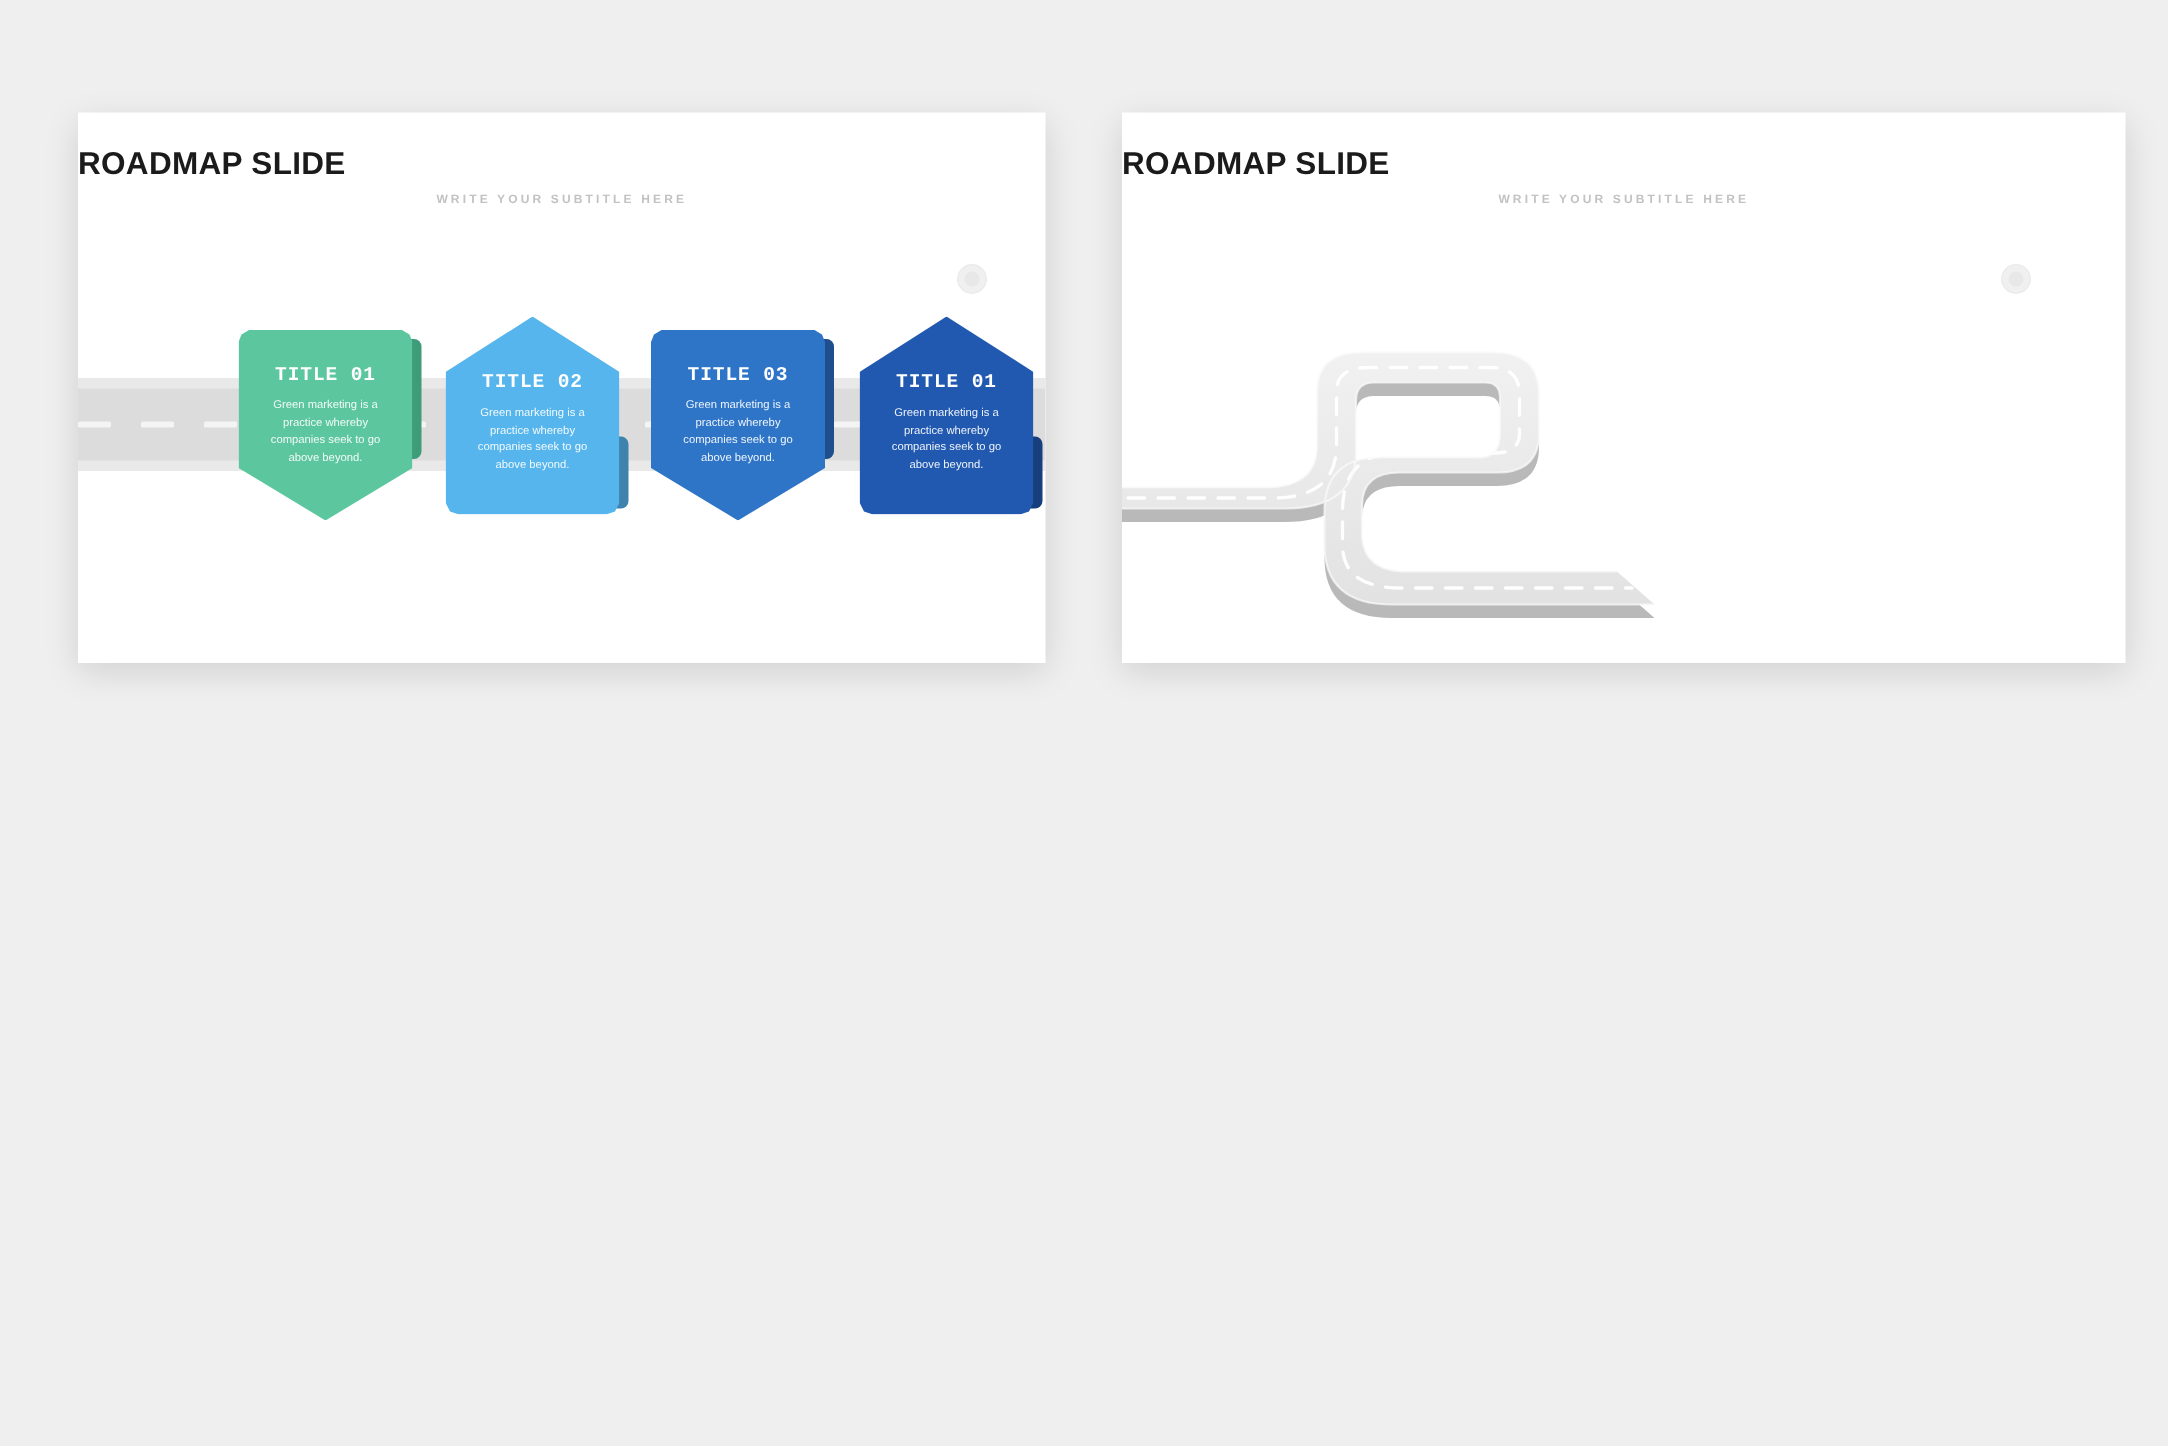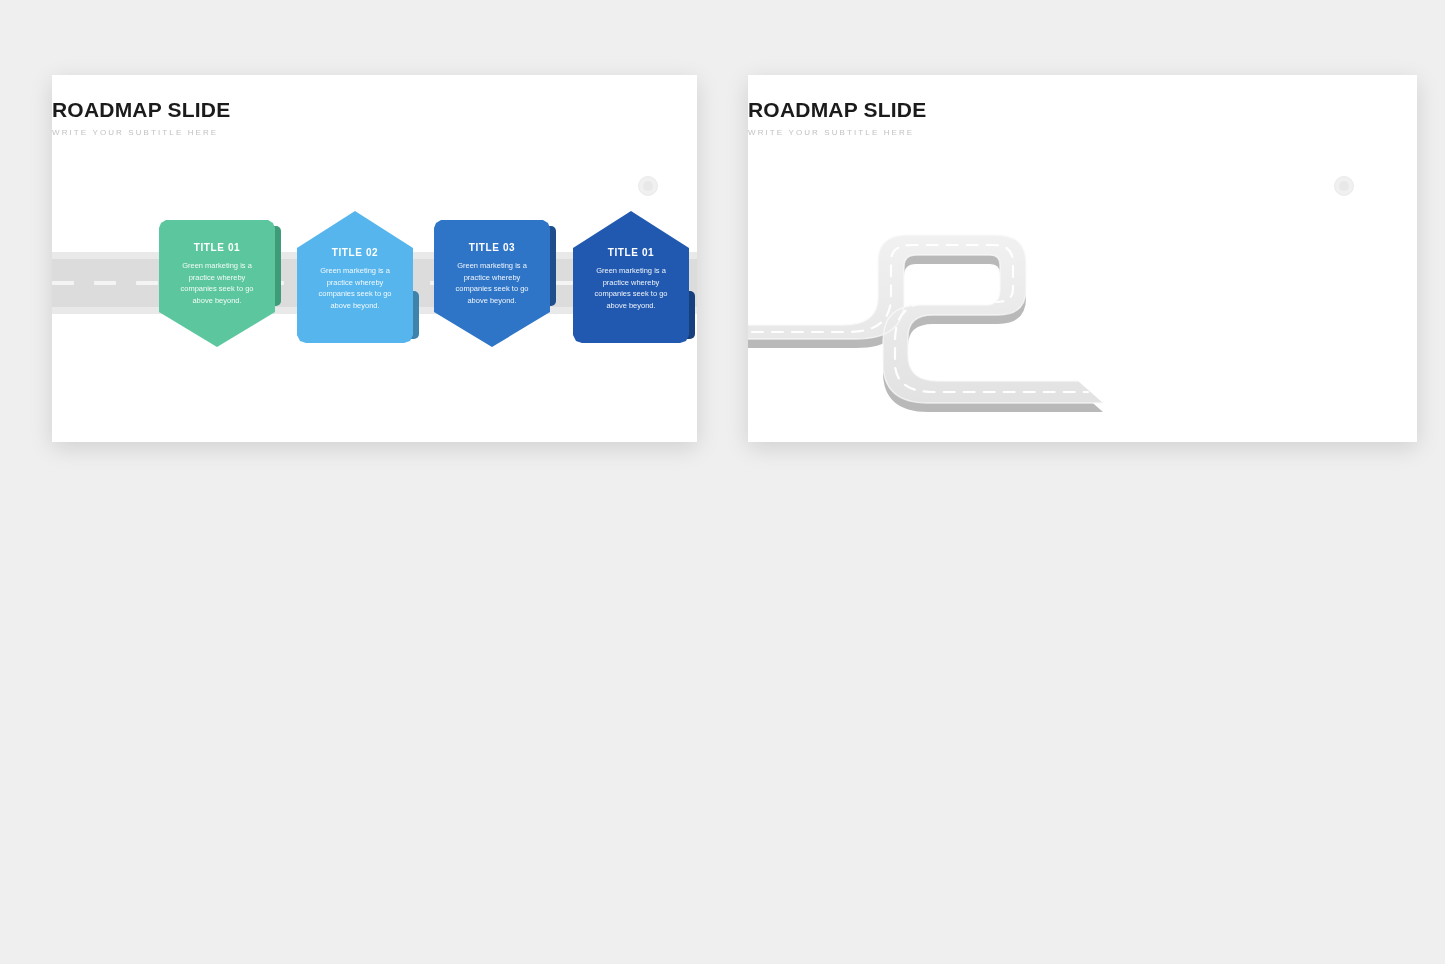--- a/index.html
+++ b/index.html
@@ -27,25 +27,26 @@
   
   .slide-title {
     text-align: left;
     font-weight: bold;
     color: #1b1b1b;
     letter-spacing: 0.2px;
   }
   #slide-1 .slide-title { font-size: 21px; margin-top: 23px; }
   #slide-2 .slide-title { font-size: 21px; margin-top: 23px; }
   .slide-subtitle {
-    text-align: left;
+    text-align: center;
     color: #c2c2c2;
     font-size: 8px;
     letter-spacing: 2.1px;
     margin-top: 6px;
+    font-weight: bold;
   }
   .corner-logo {
     position: absolute;
     top: 101px;
     width: 18px; height: 18px;
     border-radius: 50%;
     background: #f0f0f0;
     border: 1px solid #ebebeb;
   }
   .corner-logo .inner {
@@ -104,24 +105,25 @@
     border-radius: 6px;
     opacity: 1;
   }
   .card .body {
     position: absolute;
     inset: 0;
     padding: 22px 11px 0 11px;
     box-sizing: border-box;
   }
   .card .card-title {
-    font-size: 10px;
+    font-size: 13px;
     font-weight: bold;
     letter-spacing: 0.6px;
     margin-bottom: 7px;
+    font-family: Liberation Mono, monospace;
   }
   .card .card-desc {
     font-size: 7.5px;
     line-height: 11.5px;
     color: rgba(255,255,255,0.92);
   }
 
   
   #card-1 { left: 107px; top: 145px; height: 127px; }
   #card-1 .shape {

